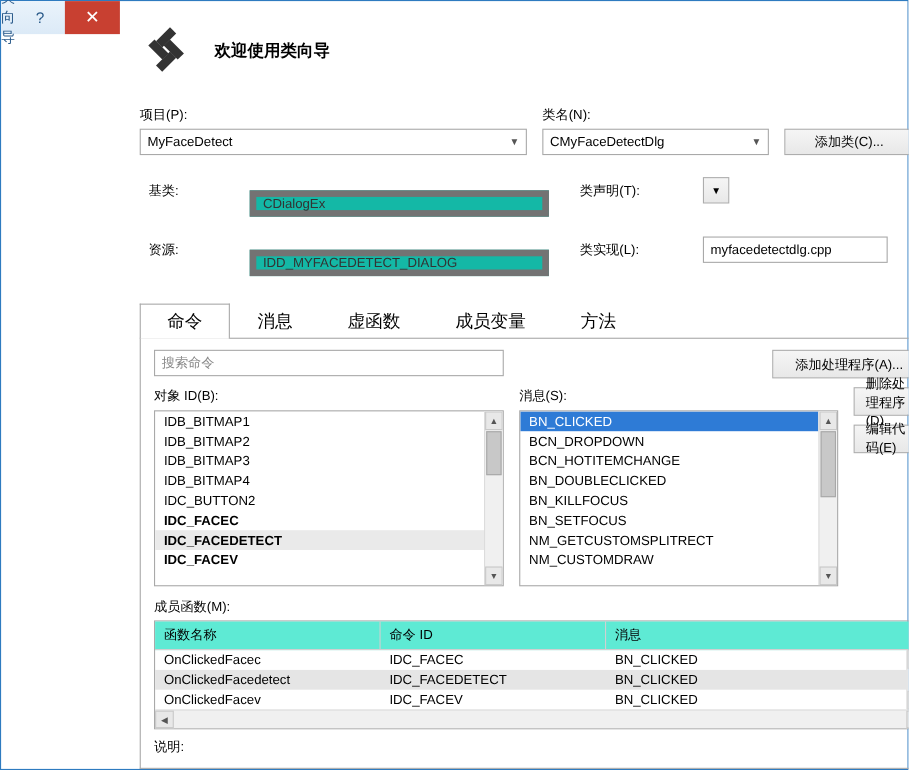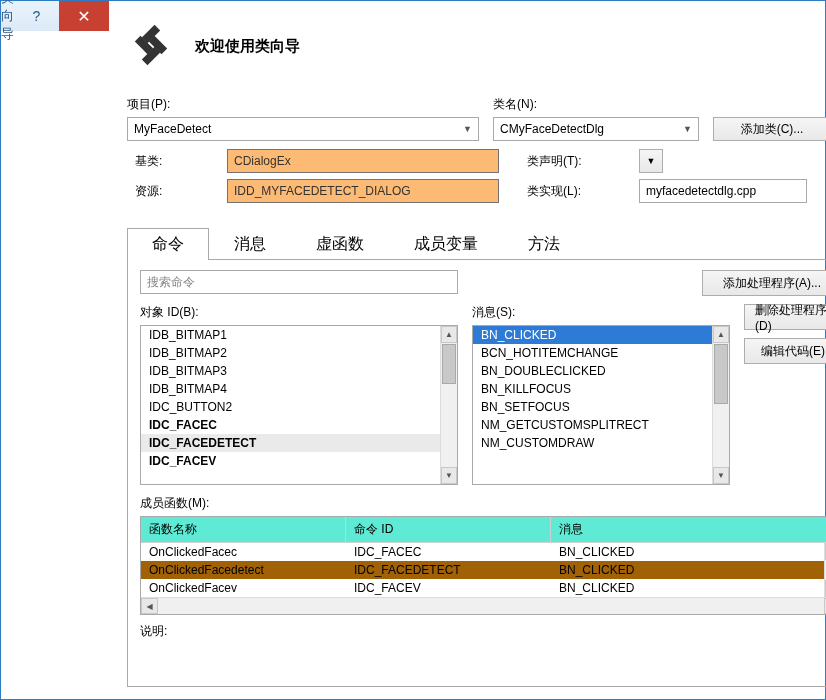--- a/index.html
+++ b/index.html
@@ -13,38 +13,38 @@
 .close-btn { background: #c84031; color: #fff; width: 50px; font-size: 16px; }
 .content { flex: 1; padding: 14px 18px 12px 18px; display: flex; flex-direction: column; }
 .header-row { display: flex; align-items: center; gap: 20px; margin-bottom: 24px; margin-top: 6px; }
 .logo-icon svg { width: 48px; height: 48px; }
 .header-title { font-size: 15px; font-weight: bold; }
 .form-group { display: flex; flex-direction: column; gap: 4px; }
 .label { font-size: 12px; }
 .combo, .textfield { height: 24px; border: 1px solid #a9a9a9; background: #fff; padding: 0 6px; display: flex; align-items: center; position: relative; }
 .combo .combo-text { flex: 1; }
 .combo .combo-arrow { font-size: 9px; color: #555; }
-.readonly-field { height: 24px; border: 1px solid #737373; background: #fdba74; padding: 0 6px; display: flex; align-items: center; color: #333; }
+.readonly-field { height: 24px; border: 6px solid #737373; background: #14b8a6; padding: 0 6px; display: flex; align-items: center; color: #333; margin-top: 24px; }
 .top-grid { display: grid; grid-template-columns: 352px 1fr 142px; gap: 14px; align-items: end; margin-bottom: 8px; }
 .sub-grid { display: grid; grid-template-columns: 80px 272px 100px 168px 28px; gap: 0 20px; align-items: center; margin-bottom: 6px; }
 .sub-label { font-size: 12px; padding-left: 8px; }
 .btn { height: 24px; border: 1px solid #adadad; background: linear-gradient(#f5f5f5,#e8e8e8); display: flex; align-items: center; justify-content: center; padding: 0 10px; font-size: 12px; cursor: default; }
 .btn.small-arrow { width: 24px; padding: 0; }
 .btn-group { display: flex; }
 .btn-group .btn:first-child { flex: 1; }
 .tabs { display: flex; border-bottom: 1px solid #a9a9a9; margin-top: 8px; }
 .tab { padding: 5px 24px; border: 1px solid transparent; border-bottom: none; font-size: 16px; background: transparent; position: relative; top: 1px; margin-top: 10px; }
 .tab.active { border-color: #a9a9a9; background: #fff; }
 .tab-body { border: 1px solid #a9a9a9; border-top: none; padding: 10px 12px; flex: 1; display: flex; flex-direction: column; }
 .search-row { display: flex; gap: 14px; margin-bottom: 8px; }
 .search-input { width: 318px; height: 24px; border: 1px solid #a9a9a9; padding: 0 6px; display: flex; align-items: center; color: #888; }
 .lists-row { display: flex; gap: 14px; }
 .list-col { display: flex; flex-direction: column; }
 .list-col.left { width: 318px; }
-.list-col.mid { width: 258px; }
+.list-col.mid { width: 290px; }
 .list-col.right { flex: 1; gap: 8px; }
 .list-label { font-size: 12px; margin-bottom: 4px; }
 .listbox { border: 1px solid #a9a9a9; height: 160px; overflow: hidden; display: flex; }
 .listbox-inner { flex: 1; }
 .list-item { padding: 2px 8px; font-size: 12px; }
 .list-item.bold { font-weight: bold; }
 .list-item.selected { background: #2e7bd6; color: #fff; }
 .scrollbar { width: 17px; background: #f0f0f0; border-left: 1px solid #dcdcdc; display: flex; flex-direction: column; }
 .sb-btn { height: 17px; background: #e8e8e8; border: 1px solid #c8c8c8; display: flex; align-items: center; justify-content: center; font-size: 8px; color: #555; }
 .sb-thumb { background: #c8c8c8; border: 1px solid #a8a8a8; margin: 1px; }
@@ -53,21 +53,21 @@
 .member-label { font-size: 12px; margin-bottom: 4px; }
 .table-box { border: 1px solid #a9a9a9; }
 .table-header { display: flex; background: #5eead4; border-bottom: 1px solid #d0d0d0; }
 .th { padding: 4px 8px; font-size: 12px; border-right: 1px solid #d0d0d0; }
 .th.c1 { width: 205px; }
 .th.c2 { width: 205px; }
 .th.c3 { flex: 1; }
 .table-body { display: flex; }
 .table-rows { flex: 1; }
 .tr { display: flex; }
-.tr.alt { background: #a16207; }
+.tr.alt { background: #e5e5e5; }
 .td { padding: 2px 8px; font-size: 12px; }
 .td.c1 { width: 205px; }
 .td.c2 { width: 205px; }
 .td.c3 { flex: 1; }
 .hscroll { height: 17px; background: #f0f0f0; border-top: 1px solid #dcdcdc; display: flex; }
 .hsb-btn { width: 17px; background: #e8e8e8; border: 1px solid #c8c8c8; display: flex; align-items: center; justify-content: center; font-size: 8px; color: #555; }
 .hsb-track { flex: 1; }
 .desc-label { margin-top: 8px; font-size: 12px; }
 .footer { display: flex; justify-content: flex-end; gap: 8px; padding: 10px 18px; border-top: 1px solid #d8d8d8; }
 .footer .btn { width: 80px; height: 26px; }
@@ -183,20 +183,21 @@
               <div style="flex:1"></div>
               <div class="sb-btn">▼</div>
             </div>
           </div>
         </div>
         <div class="list-col mid">
           <div class="list-label">消息(S):</div>
           <div class="listbox">
             <div class="listbox-inner" id="messages-list">
                 <div class="list-item selected">BN_CLICKED</div>
+                <div class="list-item">BCN_DROPDOWN</div>
                 <div class="list-item">BCN_HOTITEMCHANGE</div>
                 <div class="list-item">BN_DOUBLECLICKED</div>
                 <div class="list-item">BN_KILLFOCUS</div>
                 <div class="list-item">BN_SETFOCUS</div>
                 <div class="list-item">NM_GETCUSTOMSPLITRECT</div>
                 <div class="list-item">NM_CUSTOMDRAW</div>
               </div>
             <div class="scrollbar">
               <div class="sb-btn">▲</div>
               <div class="sb-thumb" style="height:60px"></div>

